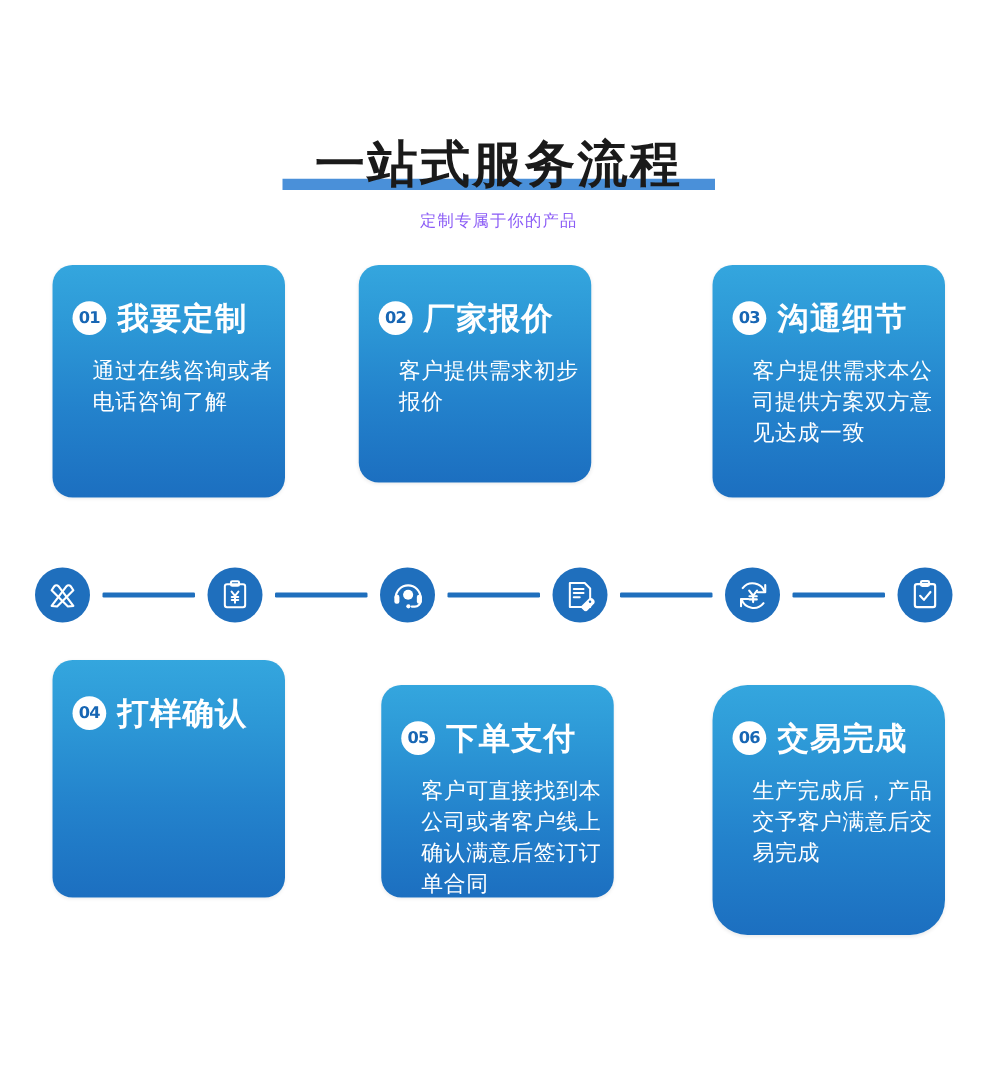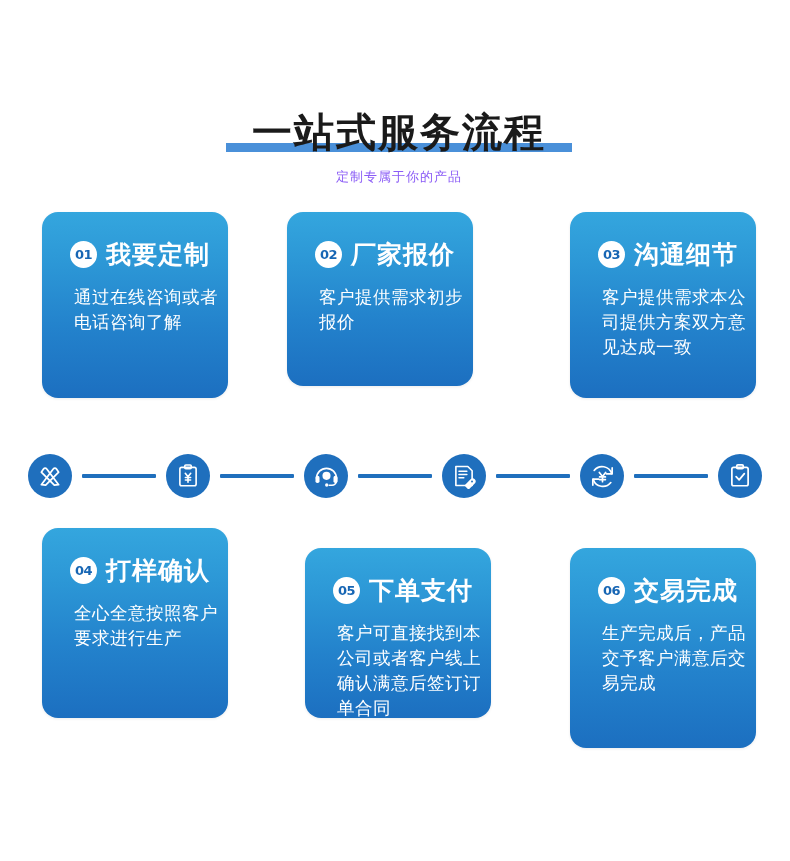--- a/index.html
+++ b/index.html
@@ -32,21 +32,21 @@
     position:absolute;
     width:186px;
     border-radius:16px;
     background:linear-gradient(to bottom, #34a6de 0%, #2c97d6 28%, #2382cc 62%, #1c6fc0 100%);
     color:#ffffff;
     padding:26px 0 18px 0;
     box-shadow:0 1px 3px rgba(0,0,0,0.08);
   }
   .card-head {
     display:flex; align-items:center; gap:9px;
-    padding-left:28px;
+    padding-left:16px;
   }
   .badge {
     width:27px; height:27px; border-radius:50%;
     background:#ffffff; color:#1766b4;
     font-size:13px; font-weight:bold;
     display:flex; align-items:center; justify-content:center;
     flex:0 0 auto; letter-spacing:-0.5px;
   }
   .card-title {
     font-size:25px; font-weight:bold; letter-spacing:1px;
@@ -57,21 +57,21 @@
     padding-left:32px; padding-right:10px;
     font-size:17.5px; line-height:1.42; letter-spacing:0.5px;
     word-break:break-all;
   }
 
   #card1 { left:42px;  top:212px; height:186px; }
   #card2 { left:287px; top:212px; height:174px; }
   #card3 { left:570px; top:212px; height:186px; }
   #card4 { left:42px;  top:528px; height:190px; }
   #card5 { left:305px; top:548px; height:170px; }
-  #card6 { left:570px; top:548px; height:200px; }
+  #card6 { left:570px; top:548px; height:200px;border-radius:28px; }
 
   
   .icon-strip {
     position:absolute; left:0; top:443px; width:790px; height:66px;
     display:flex; align-items:center; justify-content:space-between;
     padding:0 28px;
   }
   .icon-circle {
     width:44px; height:44px; border-radius:50%;
     background:#1f6fbd;
@@ -183,21 +183,20 @@
       </svg>
     </div>
 
   </div>
 
   <div class="card" id="card4">
     <div class="card-head">
       <div class="badge">04</div>
       <div class="card-title">打样确认</div>
     </div>
-    <div class="card-desc">全心全意按照客户要求进行生产</div>
   </div>
 
   <div class="card" id="card5">
     <div class="card-head">
       <div class="badge">05</div>
       <div class="card-title">下单支付</div>
     </div>
     <div class="card-desc">客户可直接找到本公司或者客户线上确认满意后签订订单合同</div>
   </div>
 

